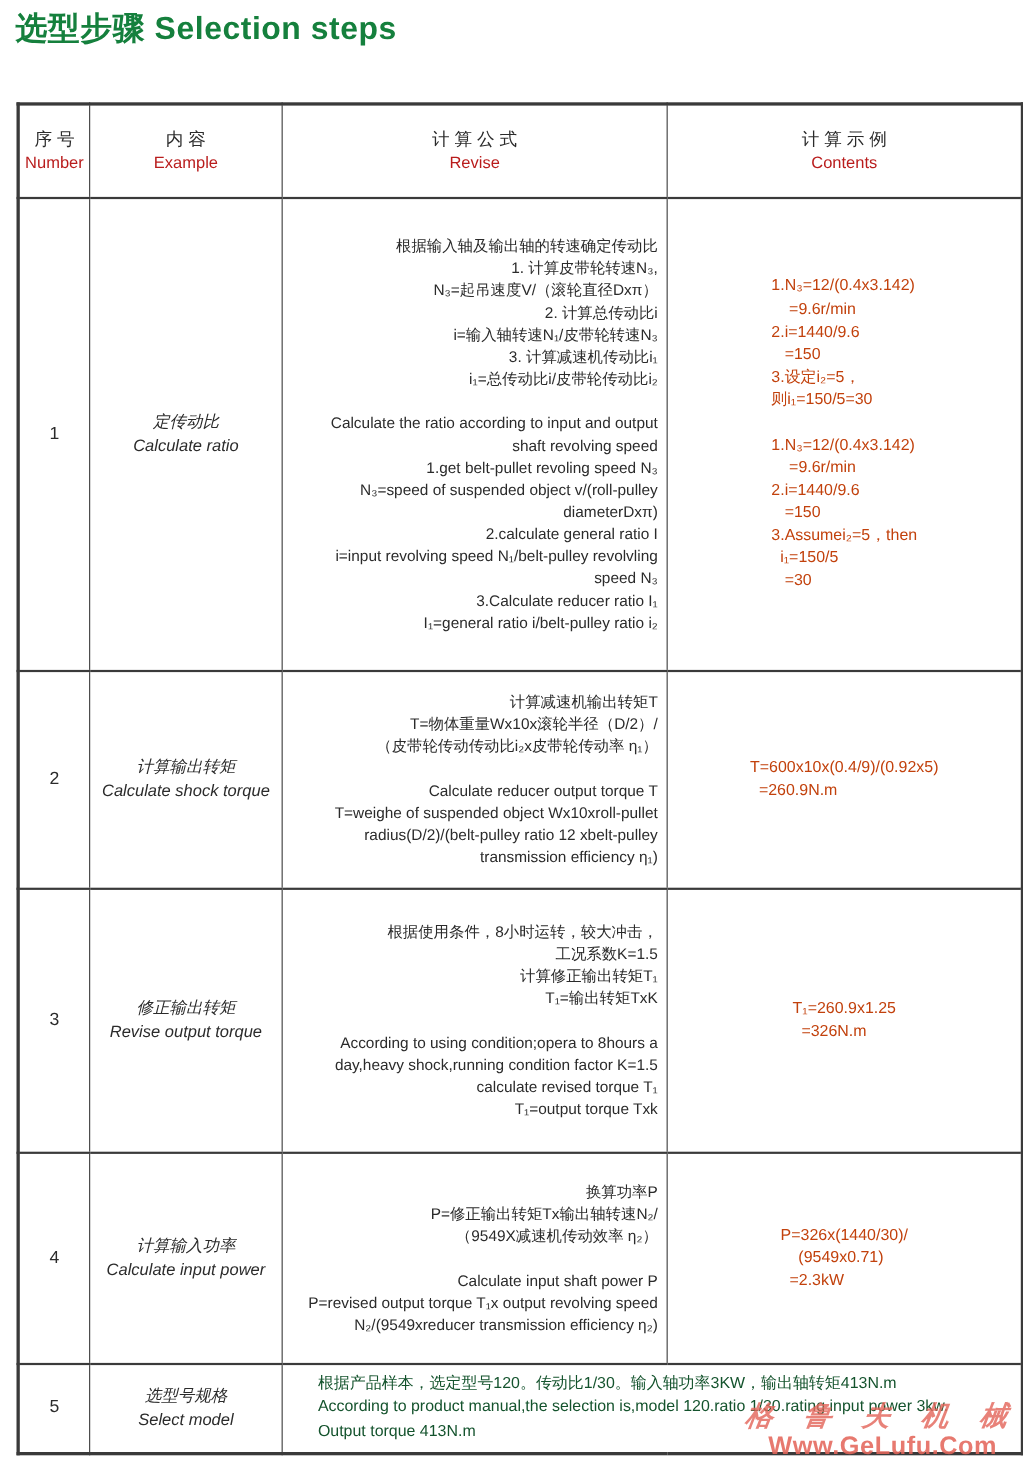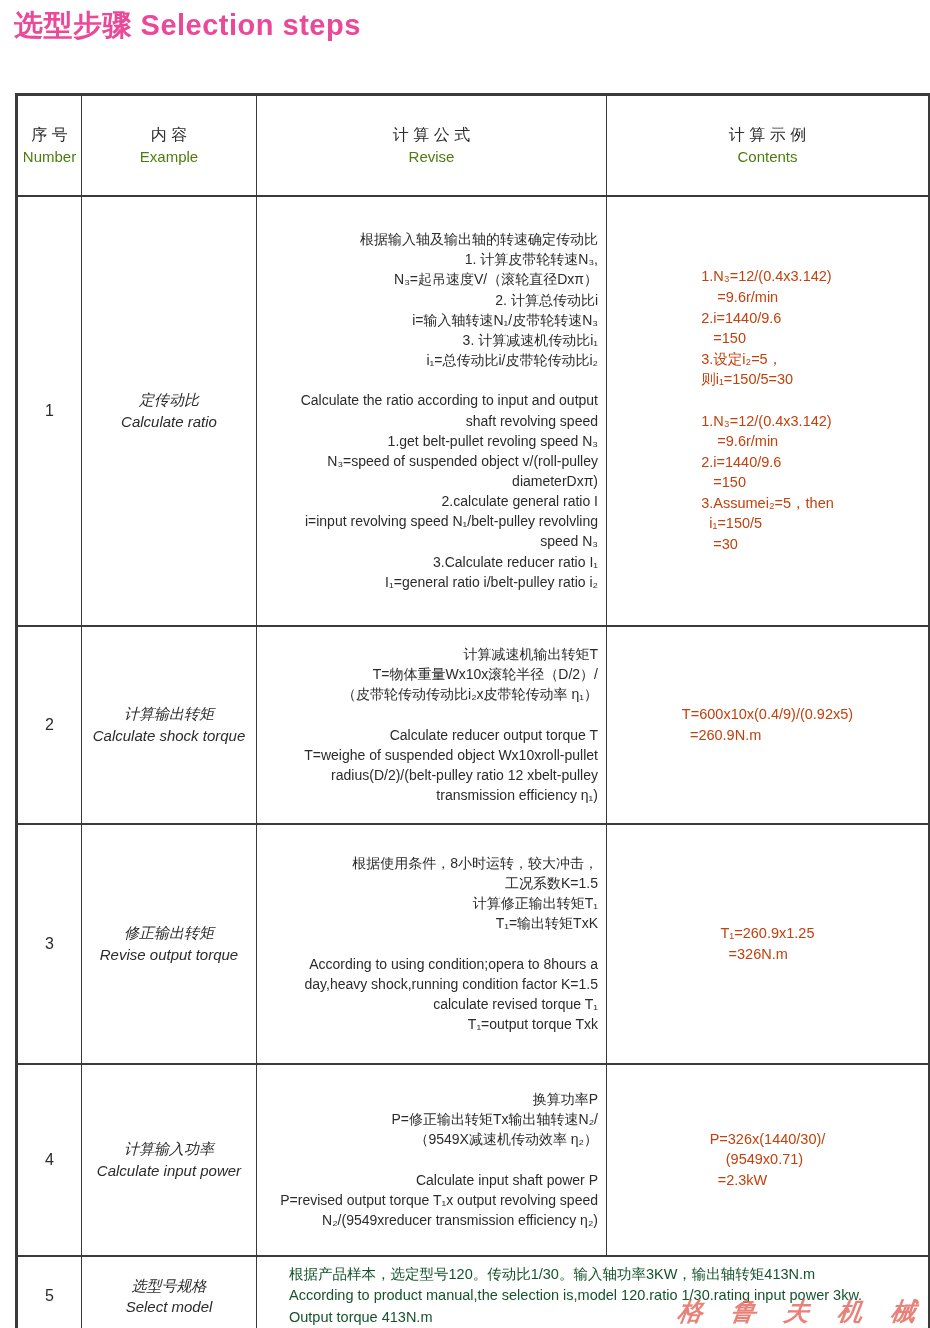--- a/index.html
+++ b/index.html
@@ -6,40 +6,40 @@
   .page {
     position:relative;
     width:930px; height:1328px;
     background:#ffffff;
     font-family:"Liberation Sans", sans-serif;
     color:#2b2b2b;
     overflow:hidden;
   }
   .page-title {
     position:absolute; left:14px; top:6px;
-    font-size:29px; font-weight:bold; color:#ec4899;
+    font-size:29px; font-weight:bold; color:#15803d;
     letter-spacing:0.5px;
     white-space:pre;
   }
   table.sel-table {
     position:absolute; left:15px; top:93px;
     width:913px;
     border-collapse:collapse; table-layout:fixed;
     border:3px solid #3a3a3a;
   }
   table.sel-table th, table.sel-table td {
     border-left:1px solid #3a3a3a;
     border-right:1px solid #3a3a3a;
     border-top:2px solid #3a3a3a;
     border-bottom:2px solid #3a3a3a;
     vertical-align:middle;
     padding:0;
   }
   th .hdr-cn { display:block; font-size:16px; font-weight:normal; color:#2b2b2b; }
-  th .hdr-en { display:block; font-size:15px; font-weight:normal; color:#4d7c0f; margin-top:2px; }
+  th .hdr-en { display:block; font-size:15px; font-weight:normal; color:#b91c1c; margin-top:2px; }
   td.num-cell { text-align:center; font-size:16px; color:#2b2b2b; }
   td.contents-cell { text-align:center; font-size:15px; color:#2b2b2b; }
   .contents-text { white-space:pre-line; line-height:1.45;font-style:italic; }
   td.formula-cell { text-align:right; }
   .formula-text {
     white-space:pre-wrap;
     font-size:14px; line-height:1.44; color:#2b2b2b;
     padding:10px 8px 10px 14px;
     overflow-wrap:break-word;
   }
@@ -82,21 +82,21 @@
 
   <table class="sel-table">
     <colgroup>
       <col style="width:65px">
       <col style="width:175px">
       <col style="width:350px">
       <col style="width:323px">
     </colgroup>
 
     <tbody>
-        <tr style="height:101px">
+        <tr style="height:85px">
       <th>
         <span class="hdr-cn">序 号</span>
         <span class="hdr-en">Number</span>
       </th>
       <th>
         <span class="hdr-cn">内  容</span>
         <span class="hdr-en">Example</span>
       </th>
       <th>
         <span class="hdr-cn">计 算 公 式</span>
@@ -222,15 +222,16 @@
         <div class="model-text">根据产品样本，选定型号120。传动比1/30。输入轴功率3KW，输出轴转矩413N.m
 According to product manual,the selection is,model 120.ratio 1/30.rating input power 3kw.
 Output torque 413N.m</div>
       </td>
     </tr>
   </tbody>
     </table>
 
   <div class="watermark" style="color:#e4675c;">
     <div class="watermark-cn">格 鲁 夫 机 械</div>
+    <div class="watermark-url">Www.GeLufu.Com</div>
   </div>
 
 </div>
 
 </body></html>

